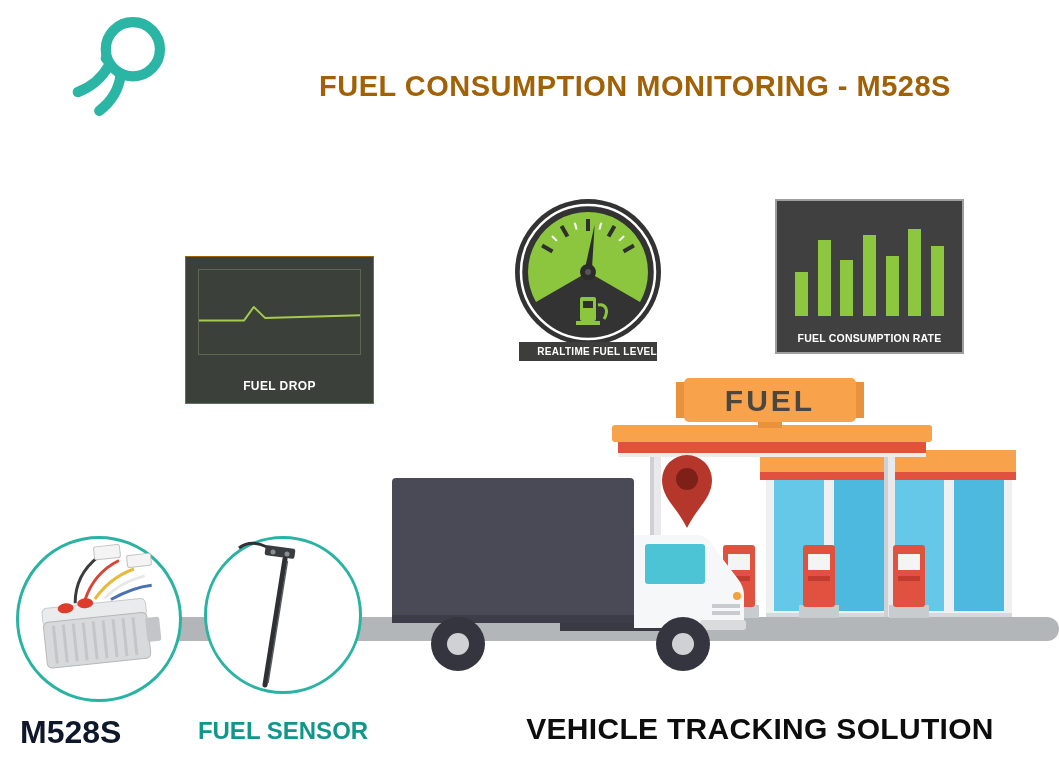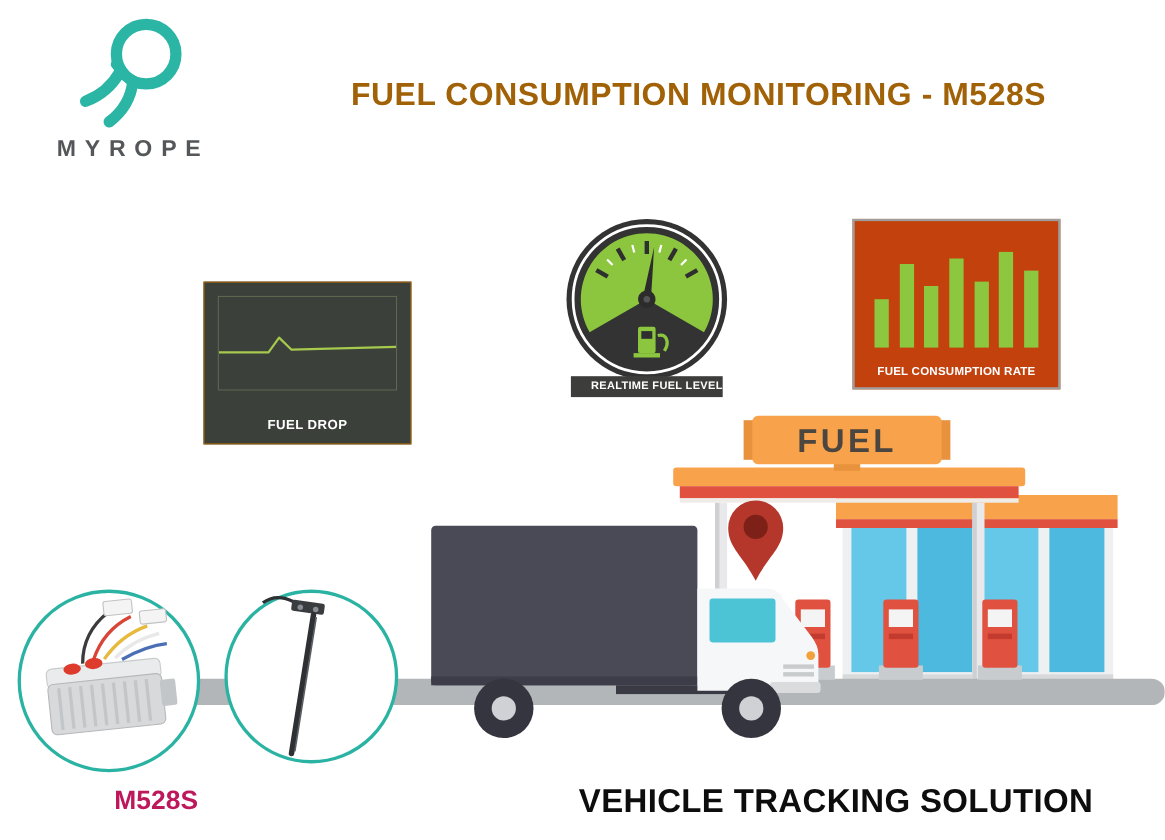--- a/index.html
+++ b/index.html
@@ -25,59 +25,58 @@
                  color:#ffffff; font-weight:bold; font-size:12px; letter-spacing:0.4px; }
 
   
   .gauge-wrap { position:absolute; left:513px; top:197px; width:150px; height:150px; }
   .gauge-label { position:absolute; left:519px; top:342px; width:138px; height:19px;
                  background:#3d3d3c; color:#ffffff; font-size:10px; font-weight:bold;
                  text-align:right; line-height:19px; letter-spacing:0.3px; }
 
   
   .panel-rate { position:absolute; left:775px; top:199px; width:189px; height:155px;
-                background:#c2410c; border:2px solid #9e9e9e; }
+                background:#404040; border:2px solid #9e9e9e; }
   .bars { position:absolute; left:18px; right:18px; top:18px; bottom:36px;
           display:flex; align-items:flex-end; justify-content:space-between; }
   .bar { width:13px; background:#8dc63f; }
   .rate-label { position:absolute; left:0; right:0; bottom:8px; text-align:center;
                 color:#ffffff; font-weight:bold; font-size:10.5px; letter-spacing:0.2px; }
 
   
   .scene { position:absolute; left:0; top:368px; width:1059px; height:332px; }
 
   
   .callout { position:absolute; border-radius:50%; background:#ffffff; border:3px solid #2ab3a3; }
   .callout-device { left:16px; top:536px; width:166px; height:166px; }
   .callout-sensor { left:204px; top:536px; width:158px; height:158px; }
   .callout svg { width:100%; height:100%; display:block; }
 
   
-  .lbl-device { position:absolute; left:20px; top:714px; width:160px; text-align:right;
-                color:#be185d; font-weight:bold; font-size:24px; }
+  .lbl-device { position:absolute; left:20px; top:714px; width:160px; text-align:left;
+                color:#0f172a; font-weight:bold; font-size:32px; }
   .lbl-sensor { position:absolute; left:173px; top:717px; width:220px; text-align:center;
                 color:#12968a; font-weight:bold; font-size:24px; }
   .footer { position:absolute; left:500px; top:712px; width:520px; text-align:center;
             color:#0d0d0d; font-weight:bold; font-size:30px; letter-spacing:0.3px; }
 </style>
 </head>
 <body>
 
 <div id="canvas">
 
   <div class="logo">
     <svg width="150" height="112" viewBox="0 0 150 120">
       <g fill="none" stroke="#2ab5a5" stroke-linecap="round">
         <circle cx="92" cy="42" r="29" stroke-width="11"></circle>
         <path d="M62,52 q10,14 24,18" stroke-width="9"></path>
         <path d="M66,60 C58,74 46,83 33,88" stroke-width="11"></path>
         <path d="M79,69 C77,86 68,99 56,108" stroke-width="11"></path>
       </g>
     </svg>
-    <div class="brand">MYROPE</div>
   </div>
 
   <div class="title">FUEL CONSUMPTION MONITORING - M528S</div>
 
   <div class="panel-drop">
     <div class="drop-chart">
       <svg viewBox="0 0 100 100" preserveAspectRatio="none">
         <polyline fill="none" stroke="#a6c94e" stroke-width="2" vector-effect="non-scaling-stroke" stroke-linejoin="round" points="0,60 28,60 34,44 41,57 100,54"></polyline>
       </svg>
     </div>
@@ -249,15 +248,16 @@
         <rect x="58" y="8" width="30" height="10" rx="2" fill="#3a3d40" transform="rotate(8 73 13)"></rect>
         <circle cx="66" cy="13" r="2.5" fill="#8a8e92"></circle>
         <circle cx="80" cy="15" r="2.5" fill="#8a8e92"></circle>
         <line x1="78" y1="20" x2="58" y2="146" stroke="#2e3033" stroke-width="5" stroke-linecap="round"></line>
         <line x1="80.5" y1="22" x2="61" y2="144" stroke="#5a5e62" stroke-width="1.5"></line>
       </g>
     </svg>
   </div>
 
   <div class="lbl-device">M528S</div>
+  <div class="lbl-sensor">FUEL SENSOR</div>
   <div class="footer">VEHICLE TRACKING SOLUTION</div>
 
 </div>
 
 </body></html>

